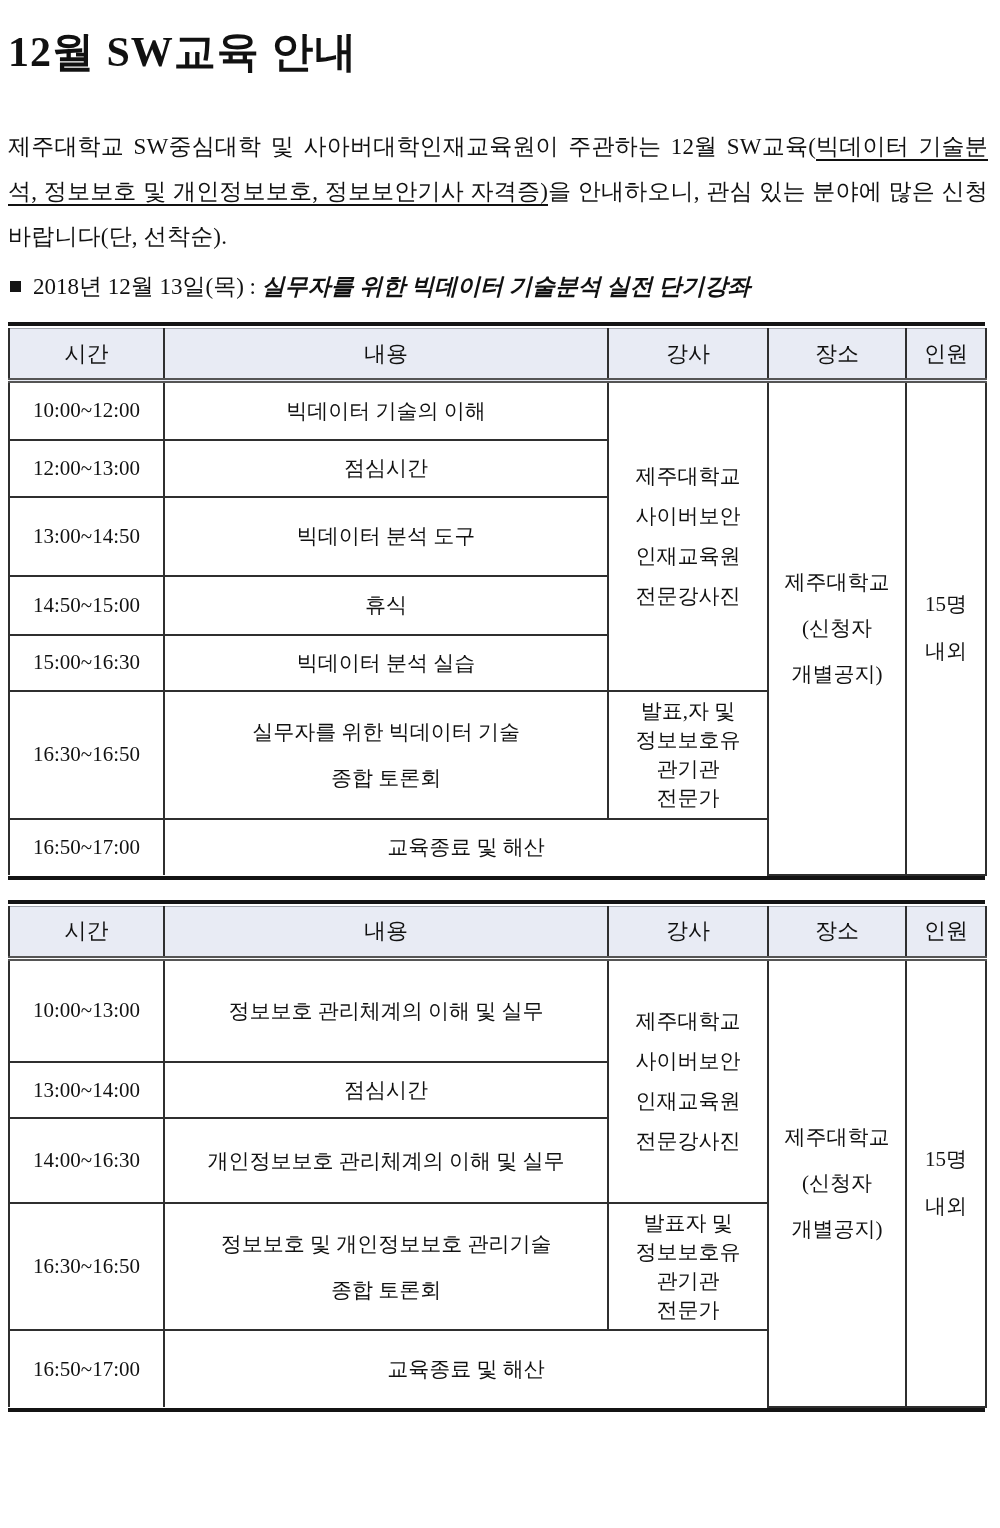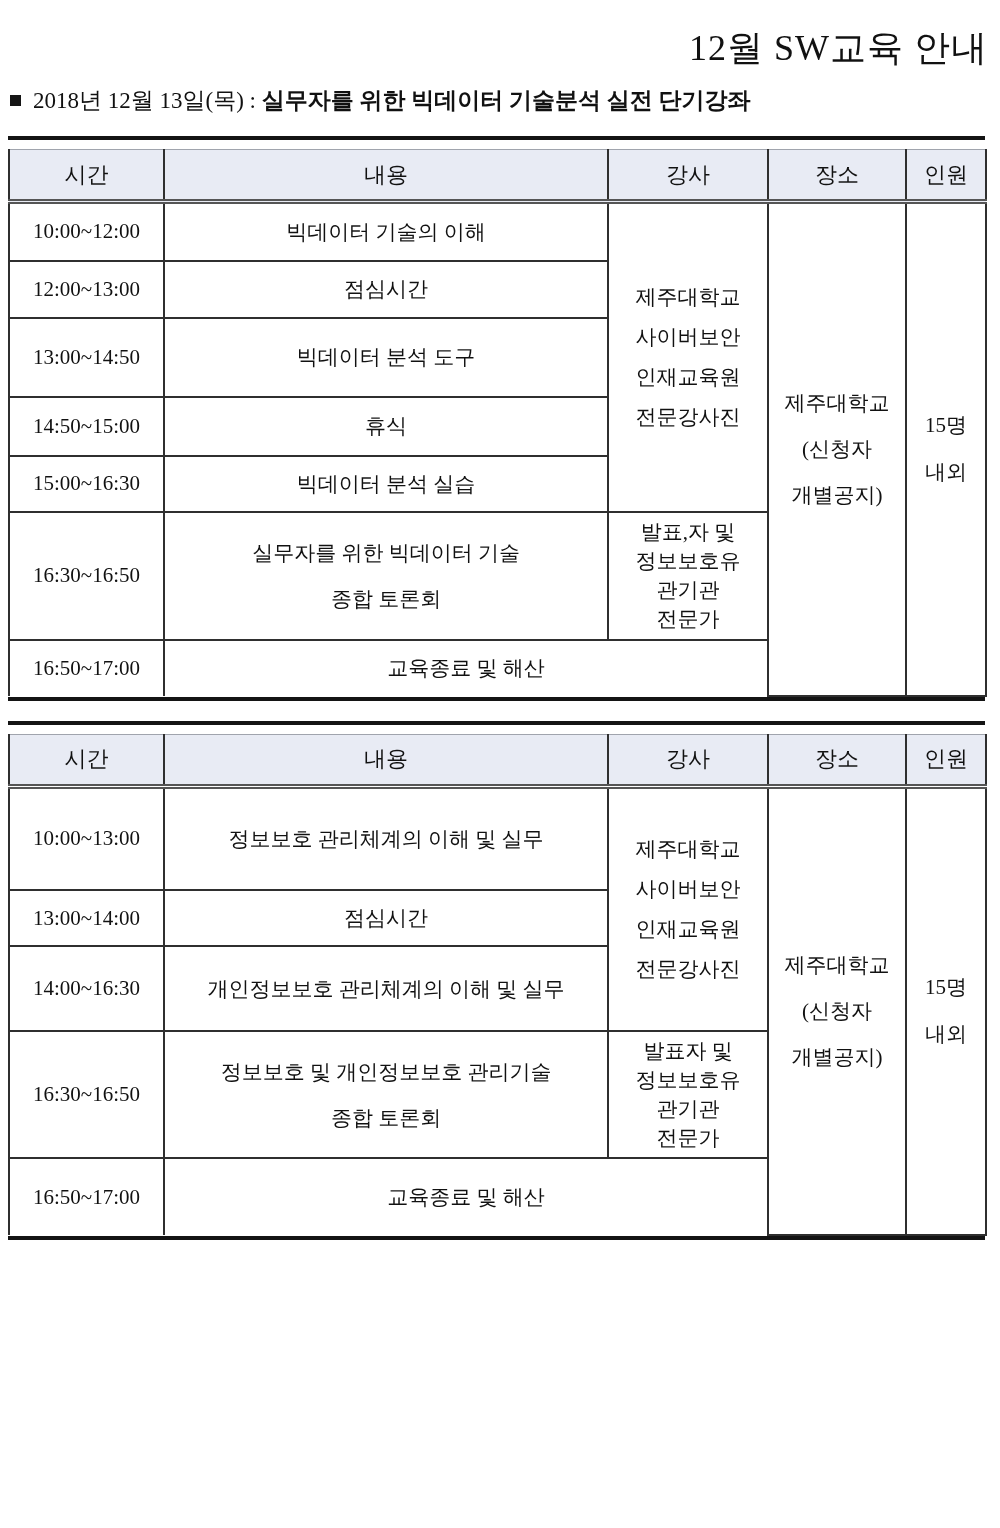--- a/index.html
+++ b/index.html
@@ -6,46 +6,46 @@
   body {
     width: 1000px; height: 1528px;
     font-family: "Liberation Serif", "DejaVu Serif", serif;
     color: #111111;
     overflow: hidden;
   }
   .page { box-sizing: border-box; width: 1000px; height: 1528px; padding: 0 12px 0 8px; }
 
   .doc-title {
     margin: 24px 0 0 0;
-    font-size: 36px; font-weight: normal; text-align: right; letter-spacing: 1px;
+    font-size: 42px; font-weight: bold; text-align: left; letter-spacing: 1px;
   }
 
   .intro {
     margin: 44px 0 0 0;
     font-size: 23px; line-height: 45px;
     text-align: justify;
     letter-spacing: 0.2px;
   }
   .intro .ul { text-decoration: underline; text-underline-offset: 5px; }
 
   .section-heading { margin: 20px 0 0 0; font-size: 24px; font-weight: bold; }
 
   .bullet-line { margin: 12px 0 0 2px; font-size: 23px; }
   .bullet-line.gap-top { margin-top: 42px; }
   .bullet-sq {
     display: inline-block; width: 11px; height: 11px;
     background: #151515; margin-right: 12px; vertical-align: 2px;
   }
-  .bullet-title { font-weight: bold; }
+  .bullet-title { font-weight: bold; font-style: italic; }
 
   .tbl-wrap {
     margin: 20px 0 0 0; width: 977px;
     border-top: 4px solid #141414;
     border-bottom: 4px solid #141414;
-    padding-top: 9px;
+    padding-top: 2px;
   }
   table.edu-table { width: 100%; border-collapse: collapse; table-layout: fixed; }
   .c-time { width: 155px; } .c-content { width: 444px; }
   .c-instr { width: 160px; } .c-place { width: 138px; } .c-count { width: 80px; }
 
   table.edu-table th {
     background: #e8ebf4;
     border: 2px solid #2f2f2f;
     border-top: 1px solid #a0a4ad;
     border-bottom: 5px double #555555;
@@ -75,20 +75,21 @@
   .t2r1 { height: 104px; margin-left: 30px; } .t2r2 { height: 56px; } .t2r3 { height: 85px; }
   .t2r4 { height: 127px; } .t2r5 { height: 77px; }
 </style>
 </head>
 <body>
 
 <div class="page">
 
   <h1 class="doc-title">12월 SW교육 안내</h1>
 
+  <p class="intro"><span>제주대학교 SW중심대학 및 사아버대학인재교육원이 주관하는 12월 SW교육(</span><span class="ul">빅데이터 기술분석, 정보보호 및 개인정보보호, 정보보안기사 자격증)</span><span>을 안내하오니, 관심 있는 분야에 많은 신청 바랍니다(단, 선착순).</span></p>
 
 
   <div class="bullet-line">
     <span class="bullet-sq"></span><span>2018년 12월 13일(목) : </span><span class="bullet-title">실무자를 위한 빅데이터 기술분석 실전 단기강좌</span>
   </div>
 
   <div class="tbl-wrap">
     <table class="edu-table">
       <colgroup>
           <col class="c-time">

